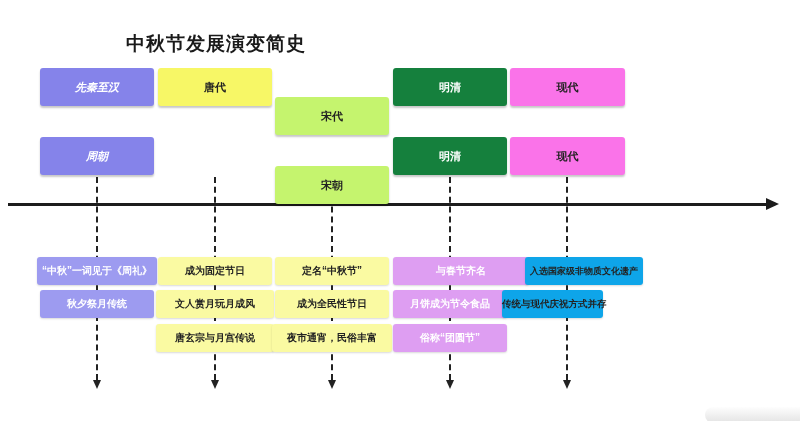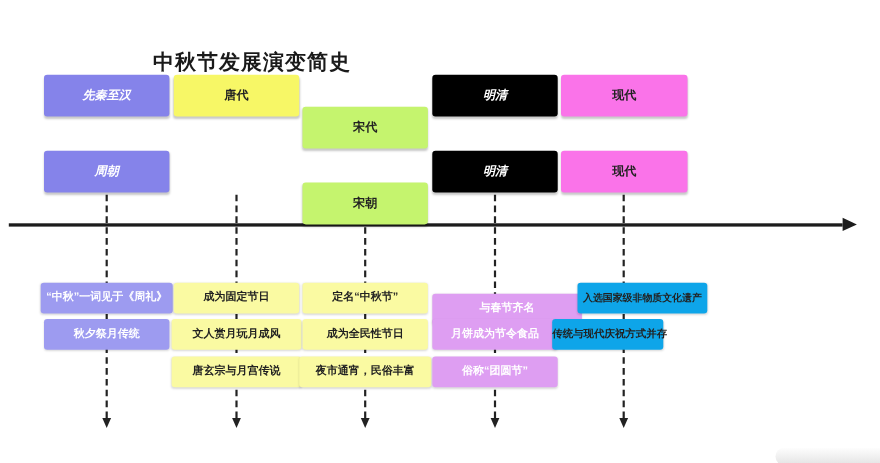--- a/index.html
+++ b/index.html
@@ -1,39 +1,39 @@
 <!DOCTYPE html>
 <html><head>
 <meta charset="utf-8">
 <style>
   html,body{margin:0;padding:0;background:#fff;}
   .stage{
     position:relative;width:800px;height:421px;background:#ffffff;overflow:hidden;
     font-family:"Liberation Sans","DejaVu Sans",sans-serif;
   }
   .title{
-    position:absolute;left:125px;top:30px;margin:14px;
+    position:absolute;left:125px;top:30px;margin:1px;
     font-size:19px;font-weight:bold;color:#1a1a1a;letter-spacing:1px;
   }
   
   .era{
     position:absolute;height:38px;line-height:38px;text-align:center;
     font-size:11px;font-weight:bold;border-radius:3px;z-index:3;
     box-shadow:0 2px 2px rgba(0,0,0,0.22);
   }
   
   .detail{
     position:absolute;height:28px;line-height:28px;text-align:center;
     font-size:10px;font-weight:bold;border-radius:3px;z-index:3;
     white-space:nowrap;box-shadow:0 1px 2px rgba(0,0,0,0.15);
   }
   .c-blue{background:#8583ea;color:#ffffff;font-style:italic;}
   .c-yellow{background:#f7f766;color:#222222;}
   .c-green{background:#c5f46e;color:#222222;margin-top:29px;}
-  .c-purple{background:#000000;color:#ffffff;font-style:italic;}
+  .c-purple{background:#15803d;color:#ffffff;}
   .c-pink{background:#fa73e9;color:#222222;}
   .d-blue{background:#9d9bf0;color:#ffffff;}
   .d-yellow{background:#fafaa2;color:#222222;}
   .d-purple{background:#de9ef2;color:#ffffff;}
   .d-pink{background:#0ea5e9;color:#222222;margin-left:16px;}
   
   .axis{
     position:absolute;left:8px;top:203px;width:758px;height:3px;background:#1c1c1c;z-index:2;
   }
   .axis-head{
@@ -93,21 +93,21 @@
   <div class="detail d-blue" style="left:40px;top:290px;width:114px">秋夕祭月传统</div>
 
   <div class="detail d-yellow" style="left:158px;top:257px;width:114px">成为固定节日</div>
   <div class="detail d-yellow" style="left:156px;top:290px;width:118px">文人赏月玩月成风</div>
   <div class="detail d-yellow" style="left:156px;top:324px;width:118px">唐玄宗与月宫传说</div>
 
   <div class="detail d-yellow" style="left:275px;top:257px;width:114px">定名“中秋节”</div>
   <div class="detail d-yellow" style="left:275px;top:290px;width:114px">成为全民性节日</div>
   <div class="detail d-yellow" style="left:272px;top:324px;width:120px">夜市通宵，民俗丰富</div>
 
-  <div class="detail d-purple" style="left:393px;top:267px;width:136px">与春节齐名</div>
+  <div class="detail d-purple" style="left:393px;top:257px;width:136px">与春节齐名</div>
   <div class="detail d-purple" style="left:393px;top:290px;width:114px">月饼成为节令食品</div>
   <div class="detail d-purple" style="left:393px;top:324px;width:114px">俗称“团圆节”</div>
 
   <div class="detail d-pink" style="left:509px;top:257px;width:118px;font-size:9px">入选国家级非物质文化遗产</div>
   <div class="detail d-pink" style="left:486px;top:290px;width:101px;font-size:9.5px">传统与现代庆祝方式并存</div>
 
   <div class="corner"></div>
 
 </div>
 

